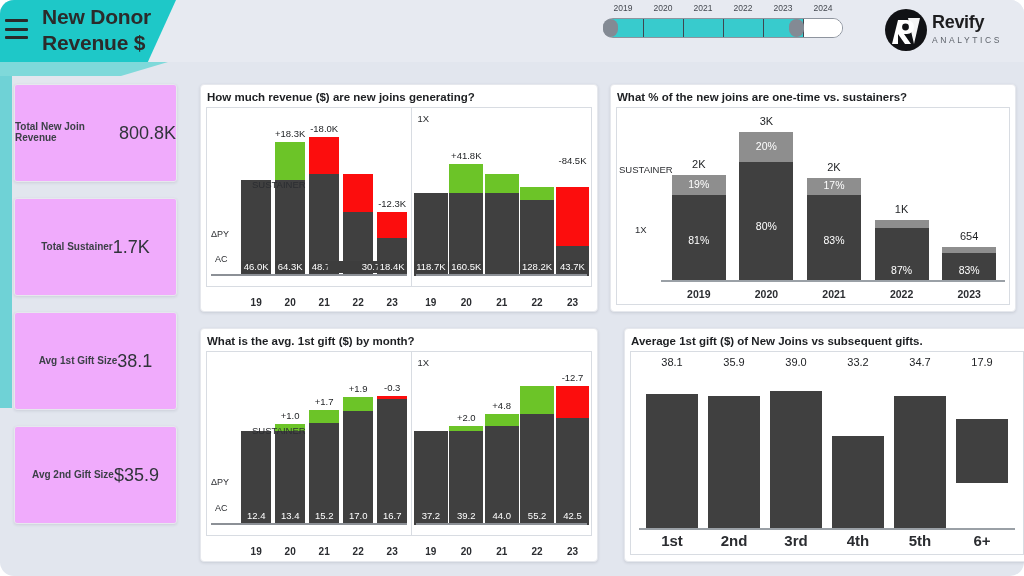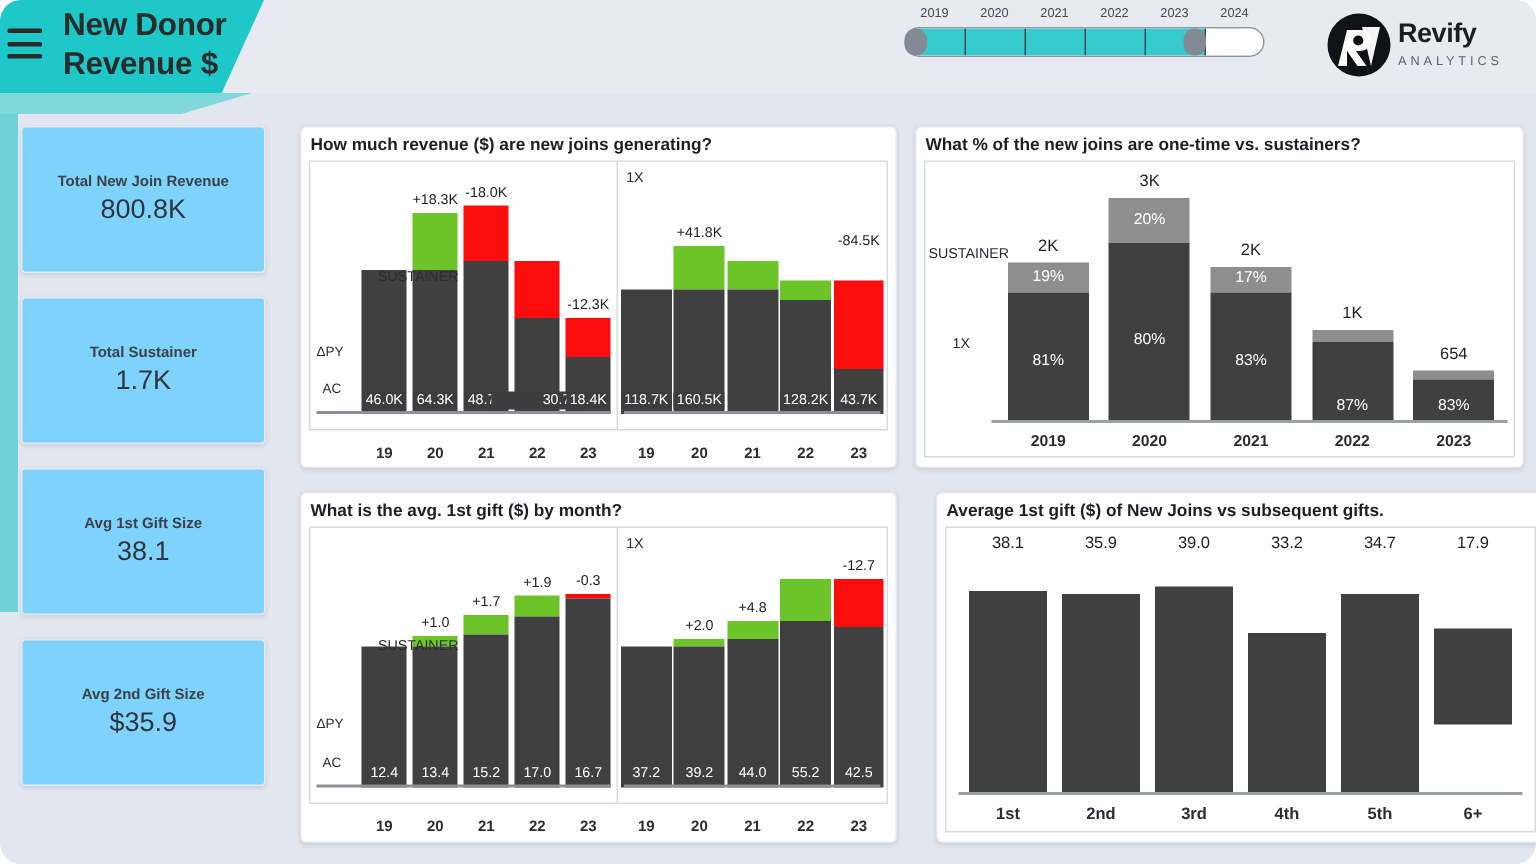--- a/index.html
+++ b/index.html
@@ -93,25 +93,25 @@
   #logo-text { position: absolute; left: 48px; top: 6px; }
   #logo-name { font-size: 18px; font-weight: bold; color: #1d1d1f; letter-spacing: -0.3px; }
   #logo-sub { font-size: 8.5px; letter-spacing: 2.6px; color: #5e636b; margin-top: 2px; }
 
   
   #kpi-col { position: absolute; left: 14px; top: 84px; width: 176px; height: 478px; }
   .kpi-card {
     position: relative;
     width: 163px; height: 98px;
     margin-bottom: 16px;
-    background: #7dd3fc;
+    background: #f0abfc;
     border: 1px solid #e6e8ed;
     border-radius: 3px;
     box-shadow: 0 1px 3px rgba(40,50,70,.12);
-    display: flex; flex-direction: column;
+    display: flex; flex-direction: row;
     align-items: center; justify-content: center;
   }
   .kpi-label { font-size: 10px; color: #3c4047; font-weight: 600; margin-bottom: 2px; }
   .kpi-value { font-size: 18px; color: #30343a; font-weight: 400; }
 
   
   .card {
     position: absolute;
     background: #ffffff;
     border: 1px solid #e6e8ed;
@@ -210,21 +210,21 @@
   .stack-rowlabel { position: absolute; font-size: 9.5px; color: #2b2d31; white-space: nowrap; }
 
   
   .simple-bars { position: absolute; left: 10px; right: 10px; bottom: 24px; top: 20px;
     display: flex; align-items: flex-end; justify-content: space-around; }
   .simple-slot { position: relative; height: 100%; display: flex; flex-direction: column; justify-content: flex-end; align-items: center; }
   .simple-bar { width: 100%; background: #404040; }
   .simple-val { position: absolute; left: 50%; transform: translateX(-50%); top: -16px; font-size: 11px; color: #1d1f22; }
   .simple-axis { position: absolute; left: 8px; right: 8px; bottom: 24px; height: 1.6px; background: #9aa0a6; }
   .simple-cats { position: absolute; left: 10px; right: 10px; bottom: 5px; display: flex; justify-content: space-around; }
-  .simple-cats span { font-size: 11px; color: #2b2d31; font-weight: 600; }
+  .simple-cats span { font-size: 15px; color: #2b2d31; font-weight: 600; }
 </style>
 </head>
 <body>
 
 <div id="app">
 
   <div id="header">
     <div id="header-teal"></div>
 
     <div id="hamburger">
@@ -600,21 +600,21 @@
               <div class="simple-bar" style="height: 134px;">
                 <div class="simple-val">35.9</div>
               </div>
             </div>
             <div class="simple-slot" style="width: 14%;">
               <div class="simple-bar" style="height: 139.286px;">
                 <div class="simple-val">39.0</div>
               </div>
             </div>
             <div class="simple-slot" style="width: 14%;">
-              <div class="simple-bar" style="height: 108px;">
+              <div class="simple-bar" style="height: 94px;">
                 <div class="simple-val">33.2</div>
               </div>
             </div>
             <div class="simple-slot" style="width: 14%;">
               <div class="simple-bar" style="height: 134px; padding-left: 15px;">
                 <div class="simple-val">34.7</div>
               </div>
             </div>
             <div class="simple-slot" style="width: 14%; justify-content: center;">
               <div class="simple-bar" style="height: 63.9286px;">

